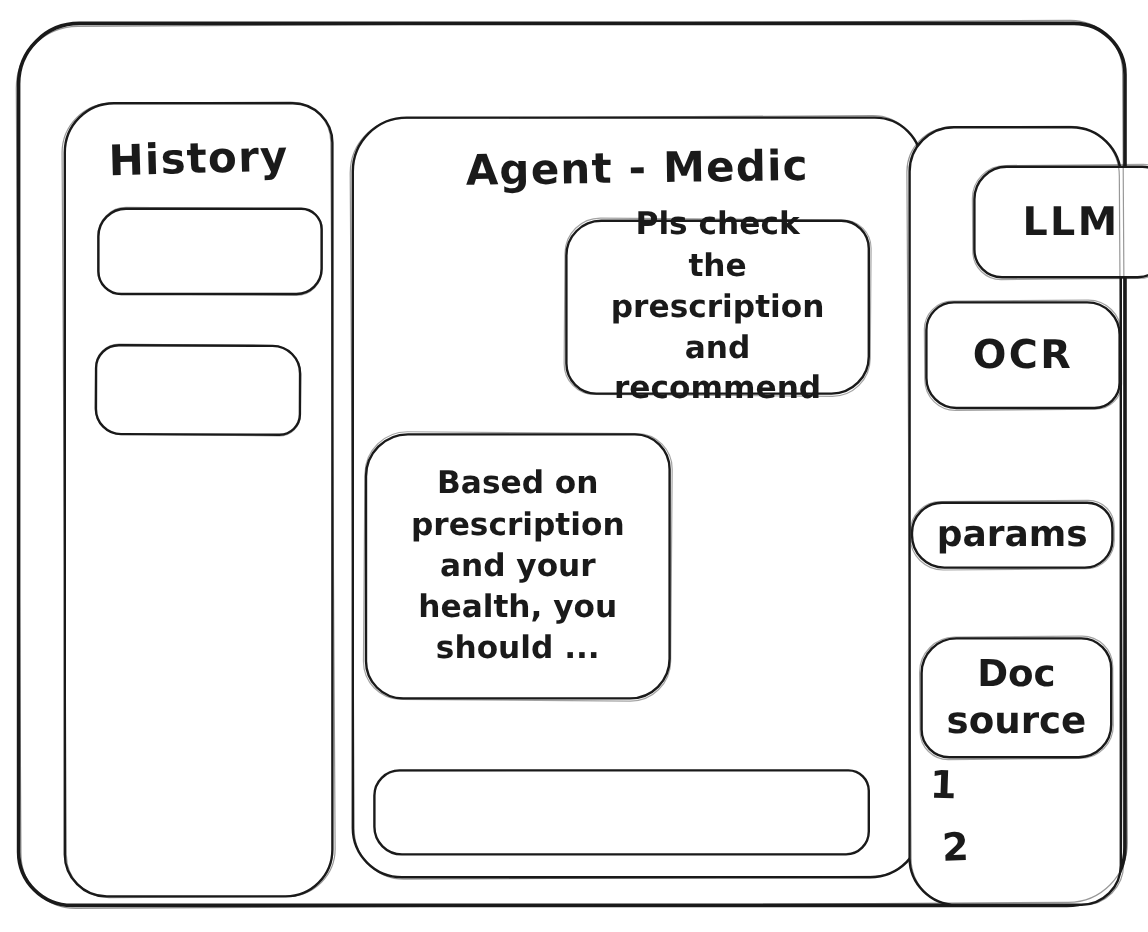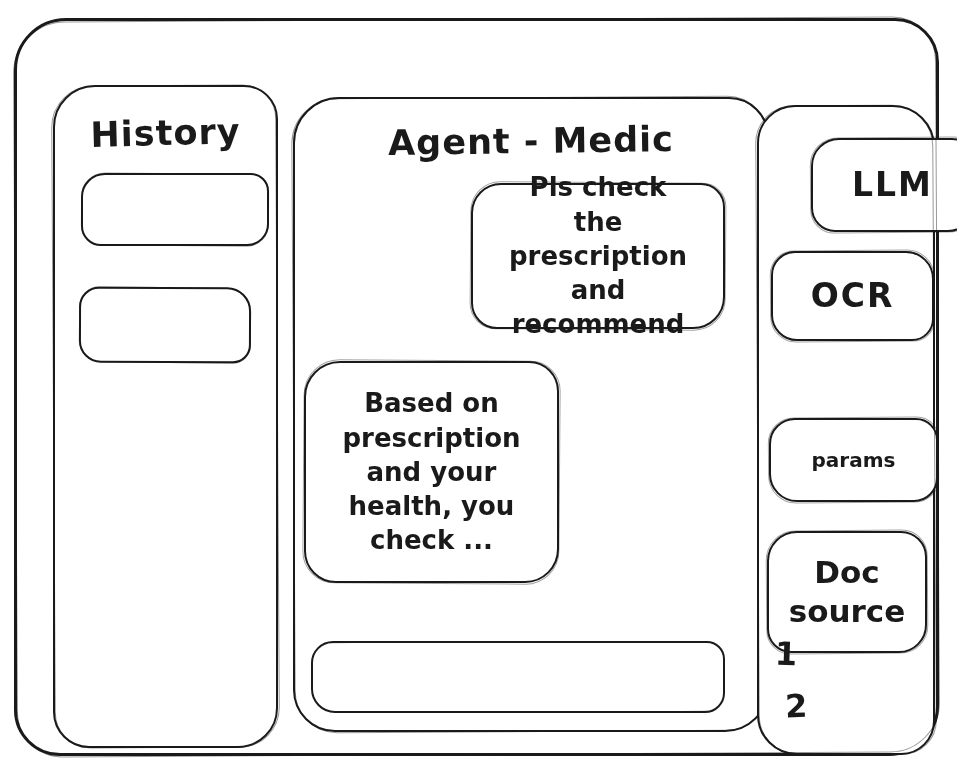--- a/index.html
+++ b/index.html
@@ -132,23 +132,23 @@
     cursor:pointer;
     line-height:1.25;
   }
   .tool-btn::after{
     content:"";position:absolute;inset:-3px;
     border:1.5px solid var(--ink);border-radius:inherit;
     opacity:.4;transform:rotate(-0.5deg);pointer-events:none;
   }
   .btn-llm{left:12px;top:31px;width:163px;height:94px;font-size:33px;border-radius:28px 22px 26px 24px;letter-spacing:2px;margin-left:40px;}
   .btn-ocr{left:12px;top:144px;width:163px;height:90px;font-size:33px;border-radius:24px 28px 22px 26px;letter-spacing:2px;}
-  .btn-params{left:10px;top:311px;width:169px;height:84px;font-size:20px;border-radius:26px 22px 24px 28px;}
+  .btn-params{left:0;top:311px;width:169px;height:56px;font-size:30px;border-radius:26px 22px 24px 28px;}
   .btn-docsource{
-    left:8px;top:424px;width:160px;height:122px;
+    left:8px;top:424px;width:160px;height:101px;
     font-size:31px;border-radius:30px 26px 28px 24px;
     padding:0 24px;
   }
   .doc-num{
     position:absolute;
     font-size:32px;font-weight:bold;
     cursor:pointer;
   }
   .doc-num-1{left:16px;top:528px;transform:rotate(2deg);}
   .doc-num-2{left:26px;top:580px;transform:rotate(-2deg);}
@@ -161,21 +161,21 @@
 
     <aside class="sketch history-panel">
       <div class="panel-title">History</div>
       <div class="history-item history-item-1"></div>
       <div class="history-item history-item-2"></div>
     </aside>
 
     <main class="sketch chat-panel">
       <div class="chat-title">Agent - Medic</div>
       <div class="bubble user-bubble">Pls check the prescription and recommend</div>
-      <div class="bubble assistant-bubble">Based on prescription and your health, you check ...</div>
+      <div class="bubble assistant-bubble">Based on prescription and your health, you should ...</div>
       <div class="sketch chat-input-wrap">
         <input class="chat-input" type="text" value="" style="">
       </div>
     </main>
 
     <aside class="sketch tools-panel">
       <button class="tool-btn btn-llm">LLM</button>
       <button class="tool-btn btn-ocr">OCR</button>
       <button class="tool-btn btn-params">params</button>
       <button class="tool-btn btn-docsource">Doc source</button>

